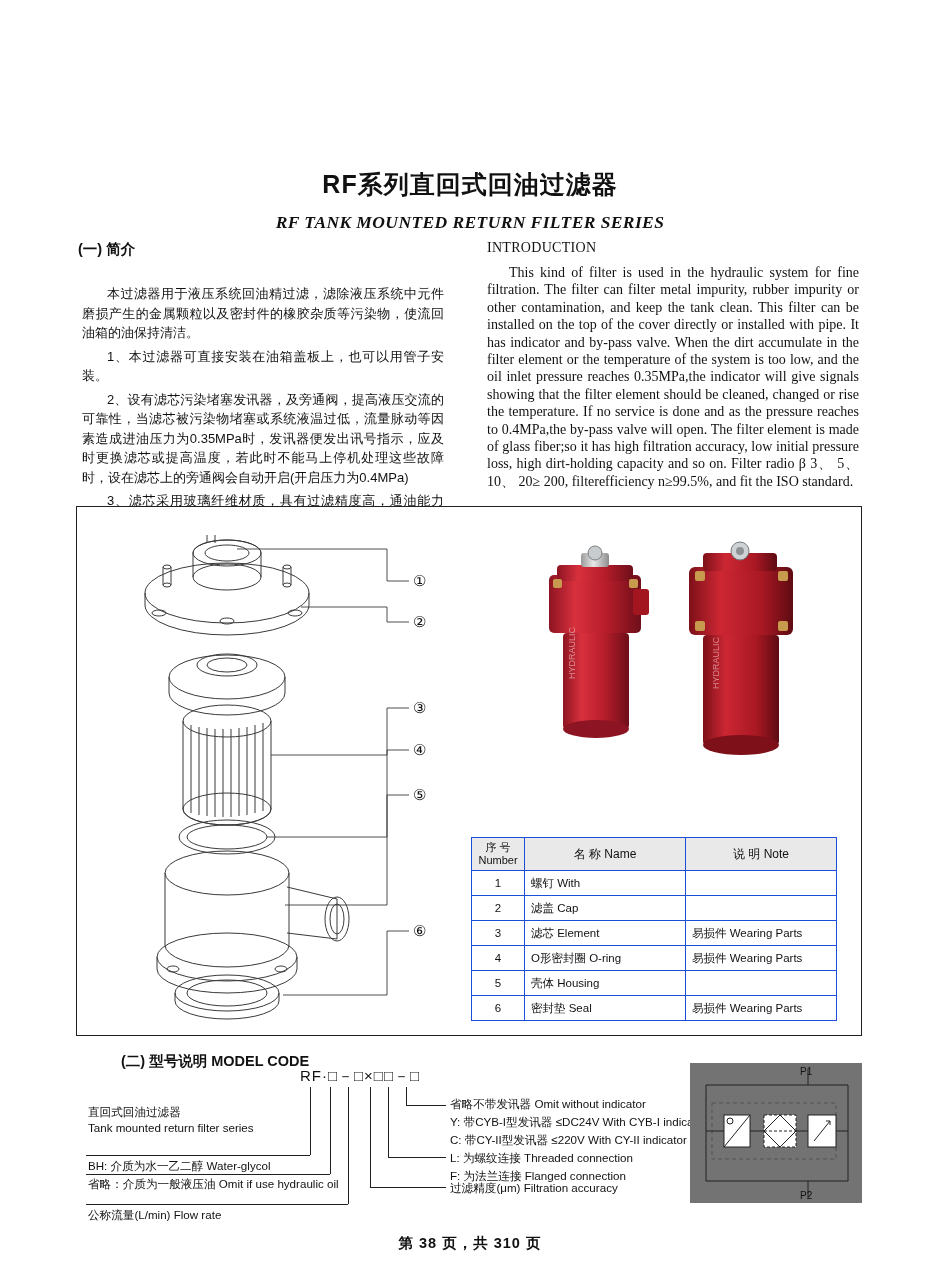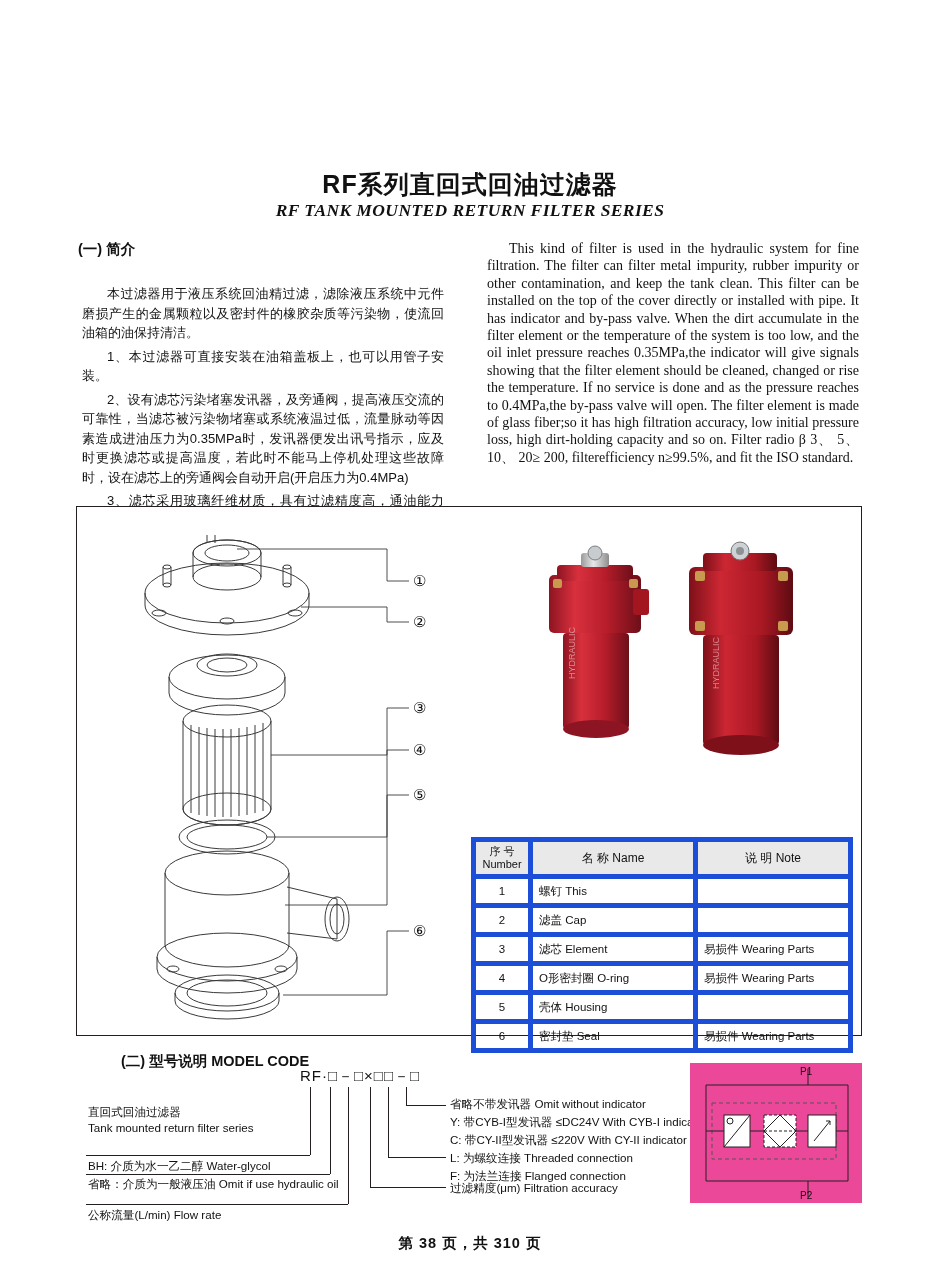--- a/index.html
+++ b/index.html
@@ -23,21 +23,21 @@
     margin:0;
     position:absolute;top:168px;left:0;right:0;
   }
   .title-en{
     text-align:center;
     font-family:"Liberation Serif", serif;
     font-weight:bold;
     font-style:italic;
     font-size:17.5px;
     letter-spacing:0.4px;
-    margin:0;
+    margin:12px;
     position:absolute;top:200px;left:0;right:0;
   }
 
   
   .intro-left{
     position:absolute;left:78px;top:240px;width:370px;
   }
   .intro-right{
     position:absolute;left:487px;top:240px;width:372px;
   }
@@ -89,21 +89,21 @@
   }
 
   
   .parts-table{
     position:absolute;left:394px;top:330px;
     border-collapse:collapse;
     font-family:"Liberation Sans", sans-serif;
     font-size:11.5px;
   }
   .parts-table td,.parts-table th{
-    border:5px solid #1d4ed8;
+    border:1px solid #1d4ed8;
     padding:3px 6px;
     height:18px;
     text-align:left;
     font-weight:normal;
   }
   .parts-table thead td{
     background:#e9e9e9;
     text-align:center;
     font-size:12px;
   }
@@ -133,21 +133,21 @@
     white-space:nowrap;
   }
   .mrule{
     position:absolute;background:#231f20;height:1px;
   }
   .vrule{position:absolute;background:#231f20;width:1px;}
 
   
   .symbol-box{
     position:absolute;left:690px;top:1063px;width:172px;height:140px;
-    background:#ec4899;
+    background:#737373;
   }
 
   
   .footer{
     position:absolute;left:0;right:0;top:1234px;
     text-align:center;
     font-family:"Liberation Sans", sans-serif;
     font-size:14.5px;
     font-weight:bold;
     letter-spacing:1px;
@@ -163,20 +163,21 @@
 
   <div class="intro-left">
     <div class="sec-head-cn">(一) 简介</div>
     <p class="cn-p">本过滤器用于液压系统回油精过滤，滤除液压系统中元件磨损产生的金属颗粒以及密封件的橡胶杂质等污染物，使流回油箱的油保持清洁。</p>
     <p class="cn-p">1、本过滤器可直接安装在油箱盖板上，也可以用管子安装。</p>
     <p class="cn-p">2、设有滤芯污染堵塞发讯器，及旁通阀，提高液压交流的可靠性，当滤芯被污染物堵塞或系统液温过低，流量脉动等因素造成进油压力为0.35MPa时，发讯器便发出讯号指示，应及时更换滤芯或提高温度，若此时不能马上停机处理这些故障时，设在滤芯上的旁通阀会自动开启(开启压力为0.4MPa)</p>
     <p class="cn-p">3、滤芯采用玻璃纤维材质，具有过滤精度高，通油能力大，原始压力损失小，纳污量大等优点，其过滤精度以绝对过滤精度标定，过滤比β3、5、10、20≥200过滤效率n≥99.5%符合ISO标准。</p>
   </div>
 
   <div class="intro-right">
+    <div class="sec-head-en">INTRODUCTION</div>
     <p class="en-p">This kind of filter is used in the hydraulic system for fine filtration. The filter can filter metal impurity, rubber impurity or other contamination, and keep the tank clean. This filter can be installed on the top of the cover directly or installed with pipe. It has indicator and by-pass valve. When the dirt accumulate in the filter element or the temperature of the system is too low, and the oil inlet pressure reaches 0.35MPa,the indicator will give signals showing that the filter element should be cleaned, changed or rise the temperature. If no service is done and as the pressure reaches to 0.4MPa,the by-pass valve will open. The filter element is made of glass fiber;so it has high filtration accuracy, low initial pressure loss, high dirt-holding capacity and so on. Filter radio β 3、 5、 10、 20≥ 200, filterefficiency n≥99.5%, and fit the ISO standard.</p>
   </div>
 
   <div class="figure-box">
 
     <div class="drawing">
       <svg width="345" height="500" viewBox="0 0 345 500">
         <g fill="none" stroke="#3a3a3a" stroke-width="1">
 
           <ellipse cx="140" cy="68" rx="82" ry="30"></ellipse>
@@ -307,21 +308,21 @@
             <div class="hdr-num">序 号</div>
             <div class="hdr-num">Number</div>
           </td>
           <td class="name">名 称 Name</td>
           <td class="note">说 明 Note</td>
         </tr>
       </thead>
       <tbody>
         <tr>
           <td class="num">1</td>
-          <td class="name">螺钉   This</td>
+          <td class="name">螺钉   With</td>
           <td class="note"></td>
         </tr>
         <tr>
           <td class="num">2</td>
           <td class="name">滤盖   Cap</td>
           <td class="note"></td>
         </tr>
         <tr>
           <td class="num">3</td>
           <td class="name">滤芯   Element</td>

